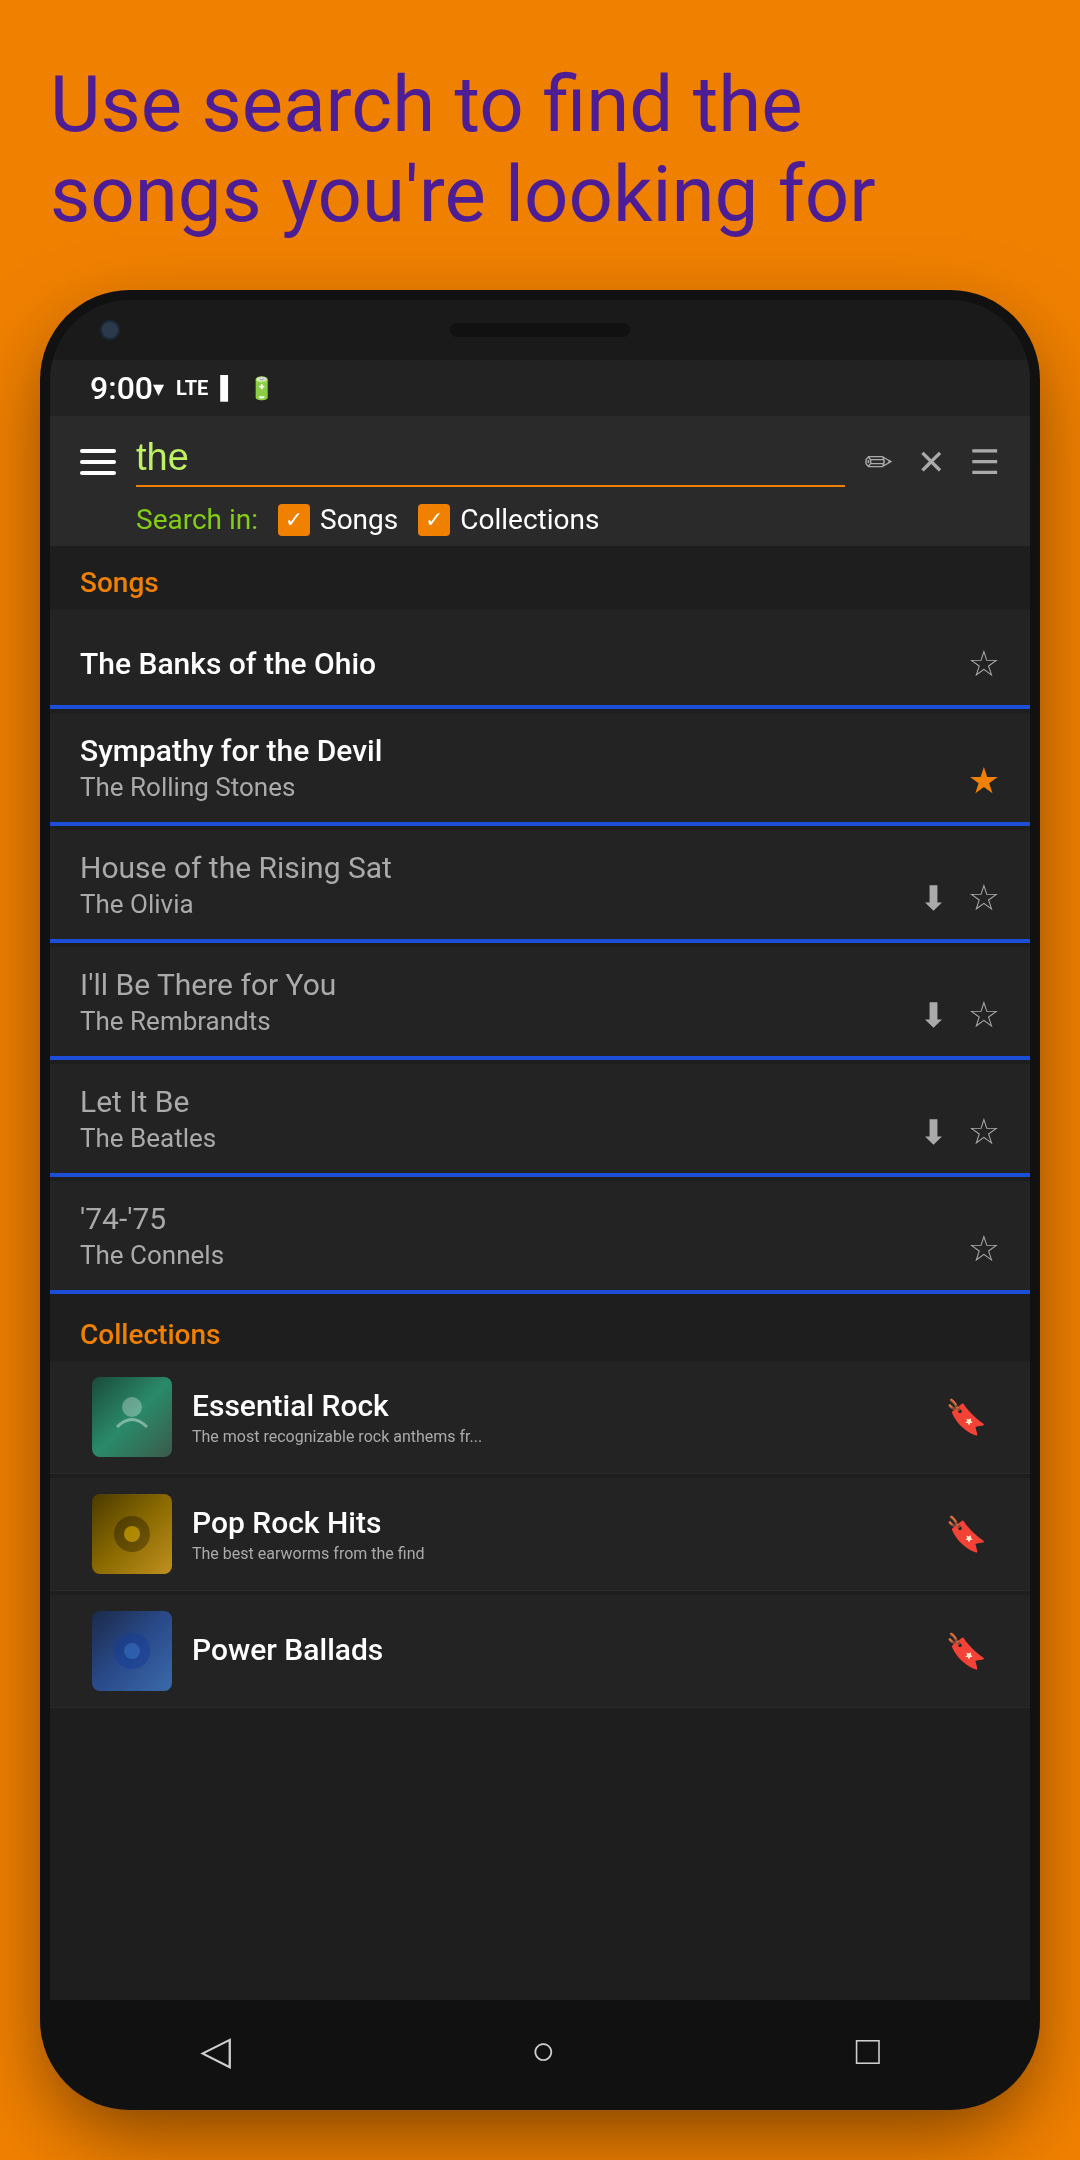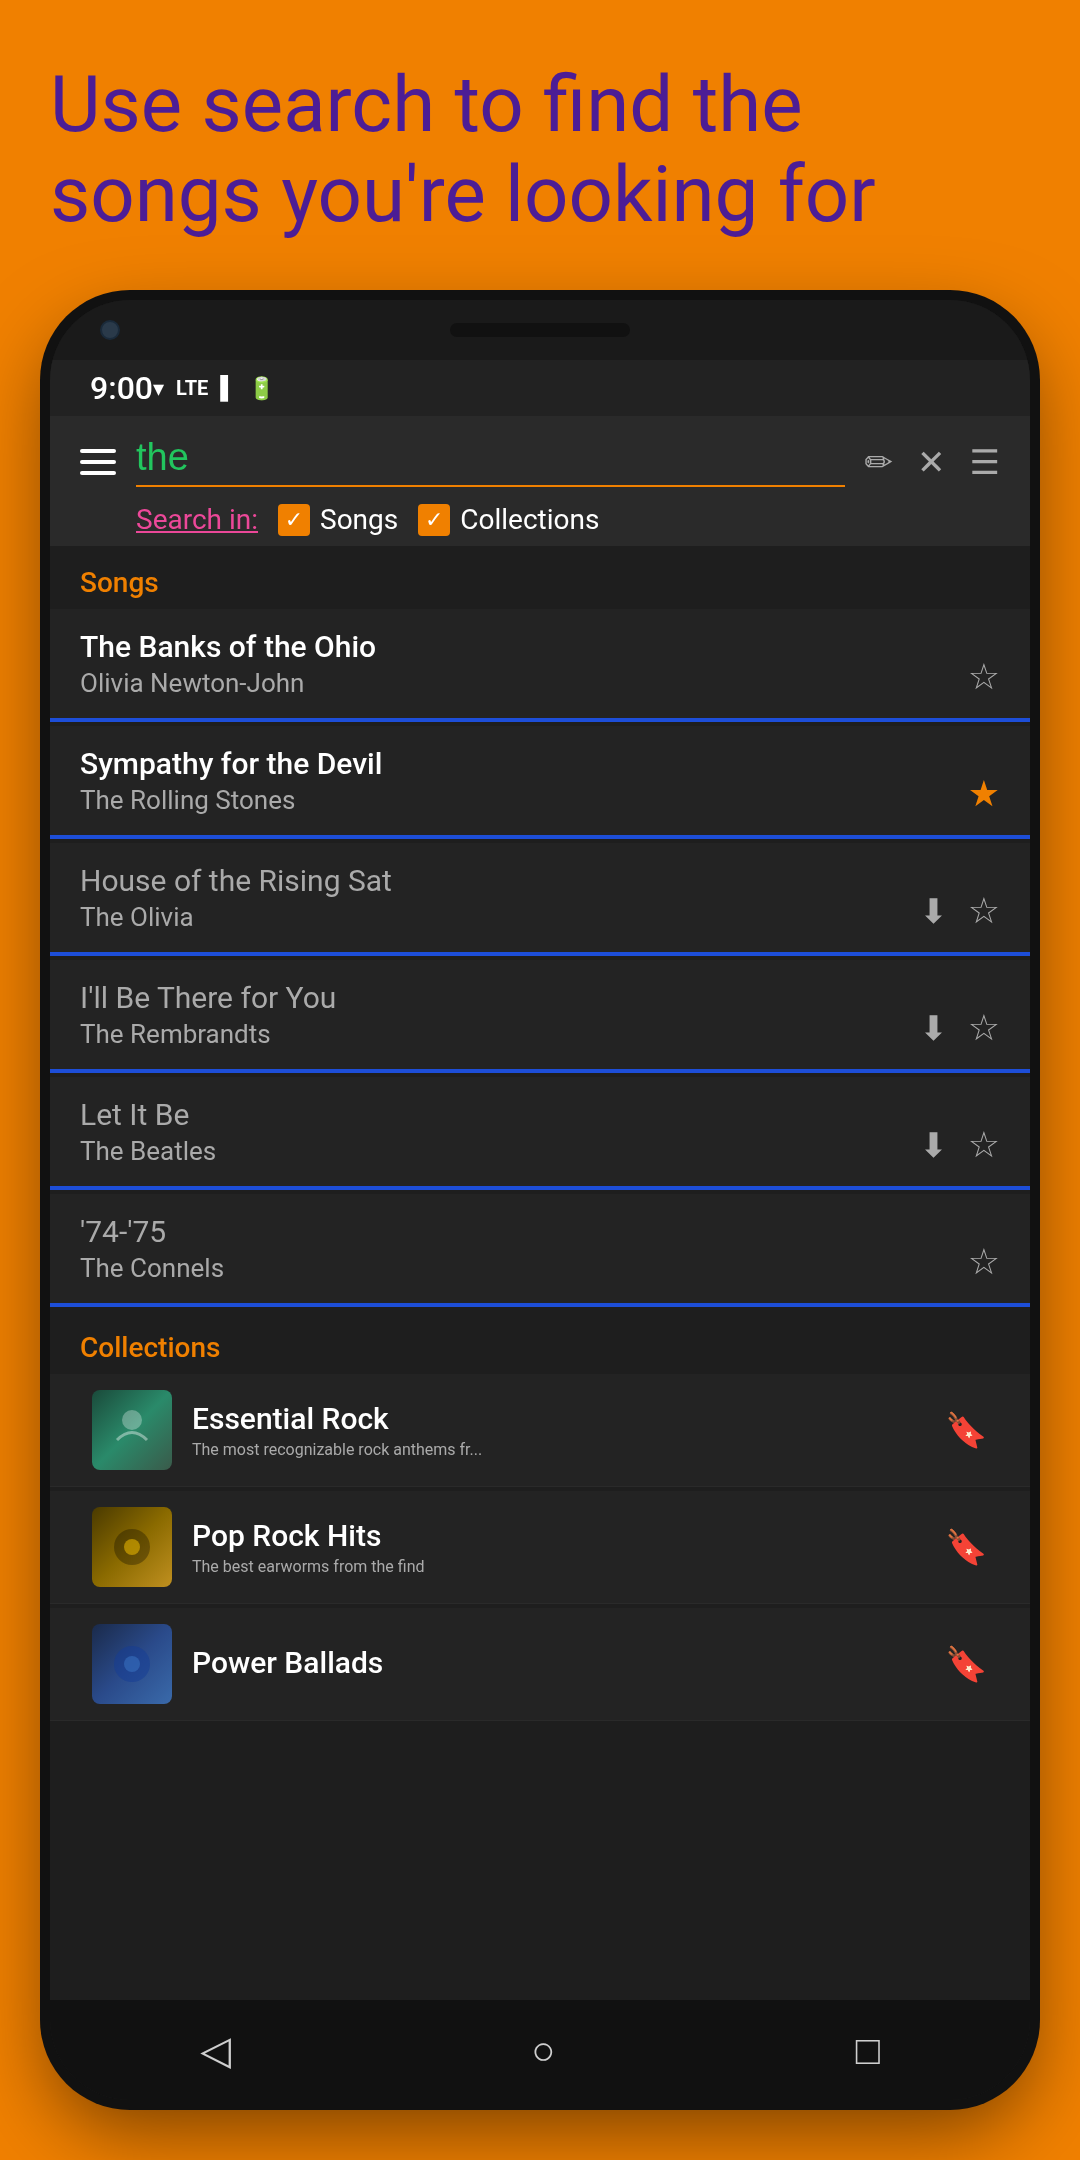--- a/index.html
+++ b/index.html
@@ -121,21 +121,21 @@
     }
     .search-input-wrap {
       flex: 1;
       border-bottom: 2.5px solid #F08000;
       padding-bottom: 6px;
     }
     .search-input-wrap input {
       background: transparent;
       border: none;
       outline: none;
-      color: #22c55e;
+      color: #bef264;
       font-size: 38px;
       width: 100%;
     }
     .search-actions {
       display: flex;
       align-items: center;
       gap: 24px;
     }
     .icon-btn {
       color: #aaa;
@@ -145,23 +145,22 @@
 
     
     .search-in-row {
       display: flex;
       align-items: center;
       gap: 20px;
       margin-top: 16px;
       padding-left: 56px;
     }
     .search-in-label {
-      color: #ec4899;
+      color: #84cc16;
       font-size: 28px;
-      text-decoration: underline;
     }
     .checkbox-item {
       display: flex;
       align-items: center;
       gap: 10px;
     }
     .checkbox-box {
       width: 32px;
       height: 32px;
       background: #F08000;
@@ -372,21 +371,20 @@
     </div>
   </div>
 
   <div class="content">
 
     <div class="section-header">Songs</div>
 
     <div class="song-item">
       <div class="song-info">
         <div class="song-title">The Banks of the Ohio</div>
-        <div class="song-artist">Olivia Newton-John</div>
       </div>
       <div class="song-actions">
         <span class="icon-star">☆</span>
       </div>
     </div>
 
     <div class="song-item">
       <div class="song-info">
         <div class="song-title">Sympathy for the Devil</div>
         <div class="song-artist">The Rolling Stones</div>

